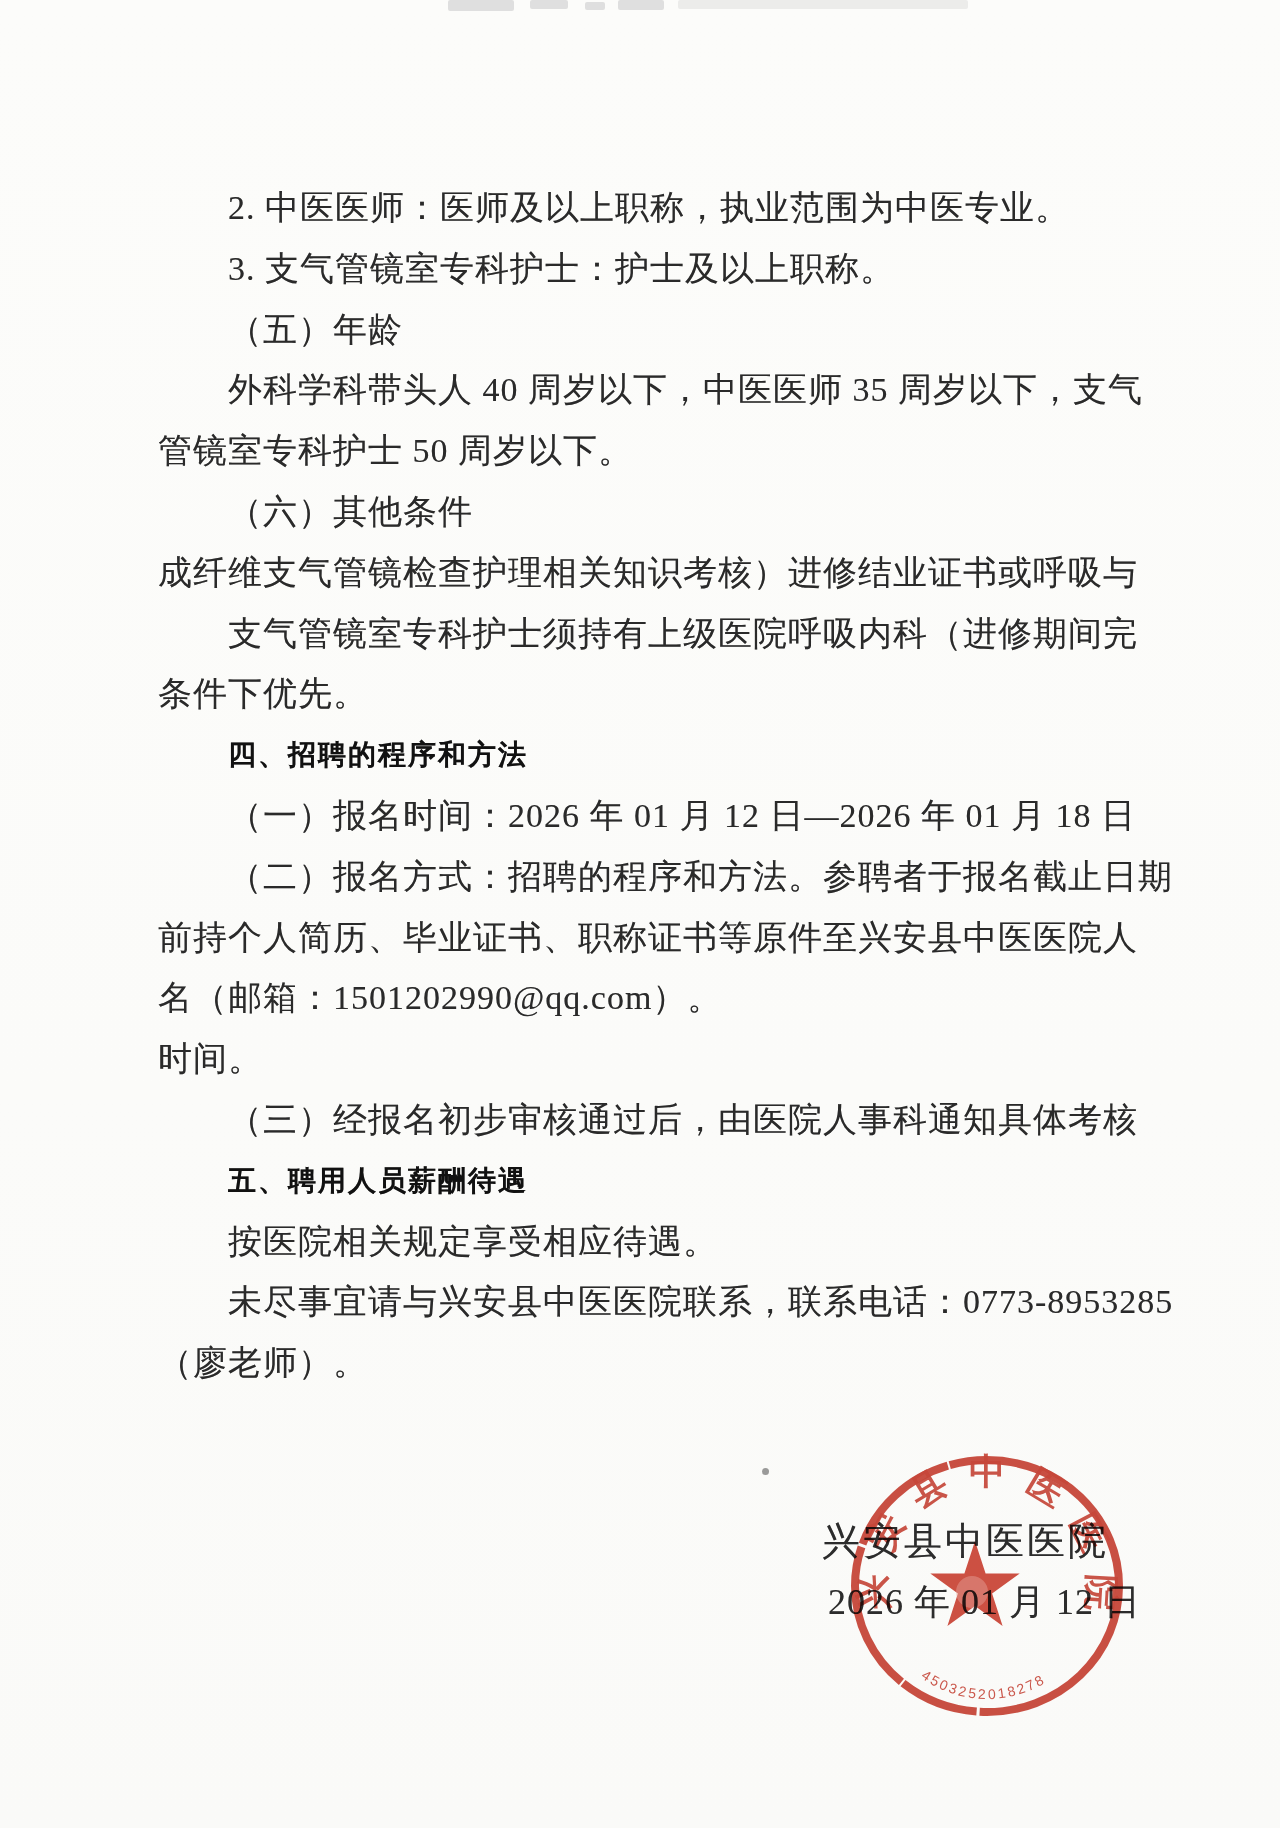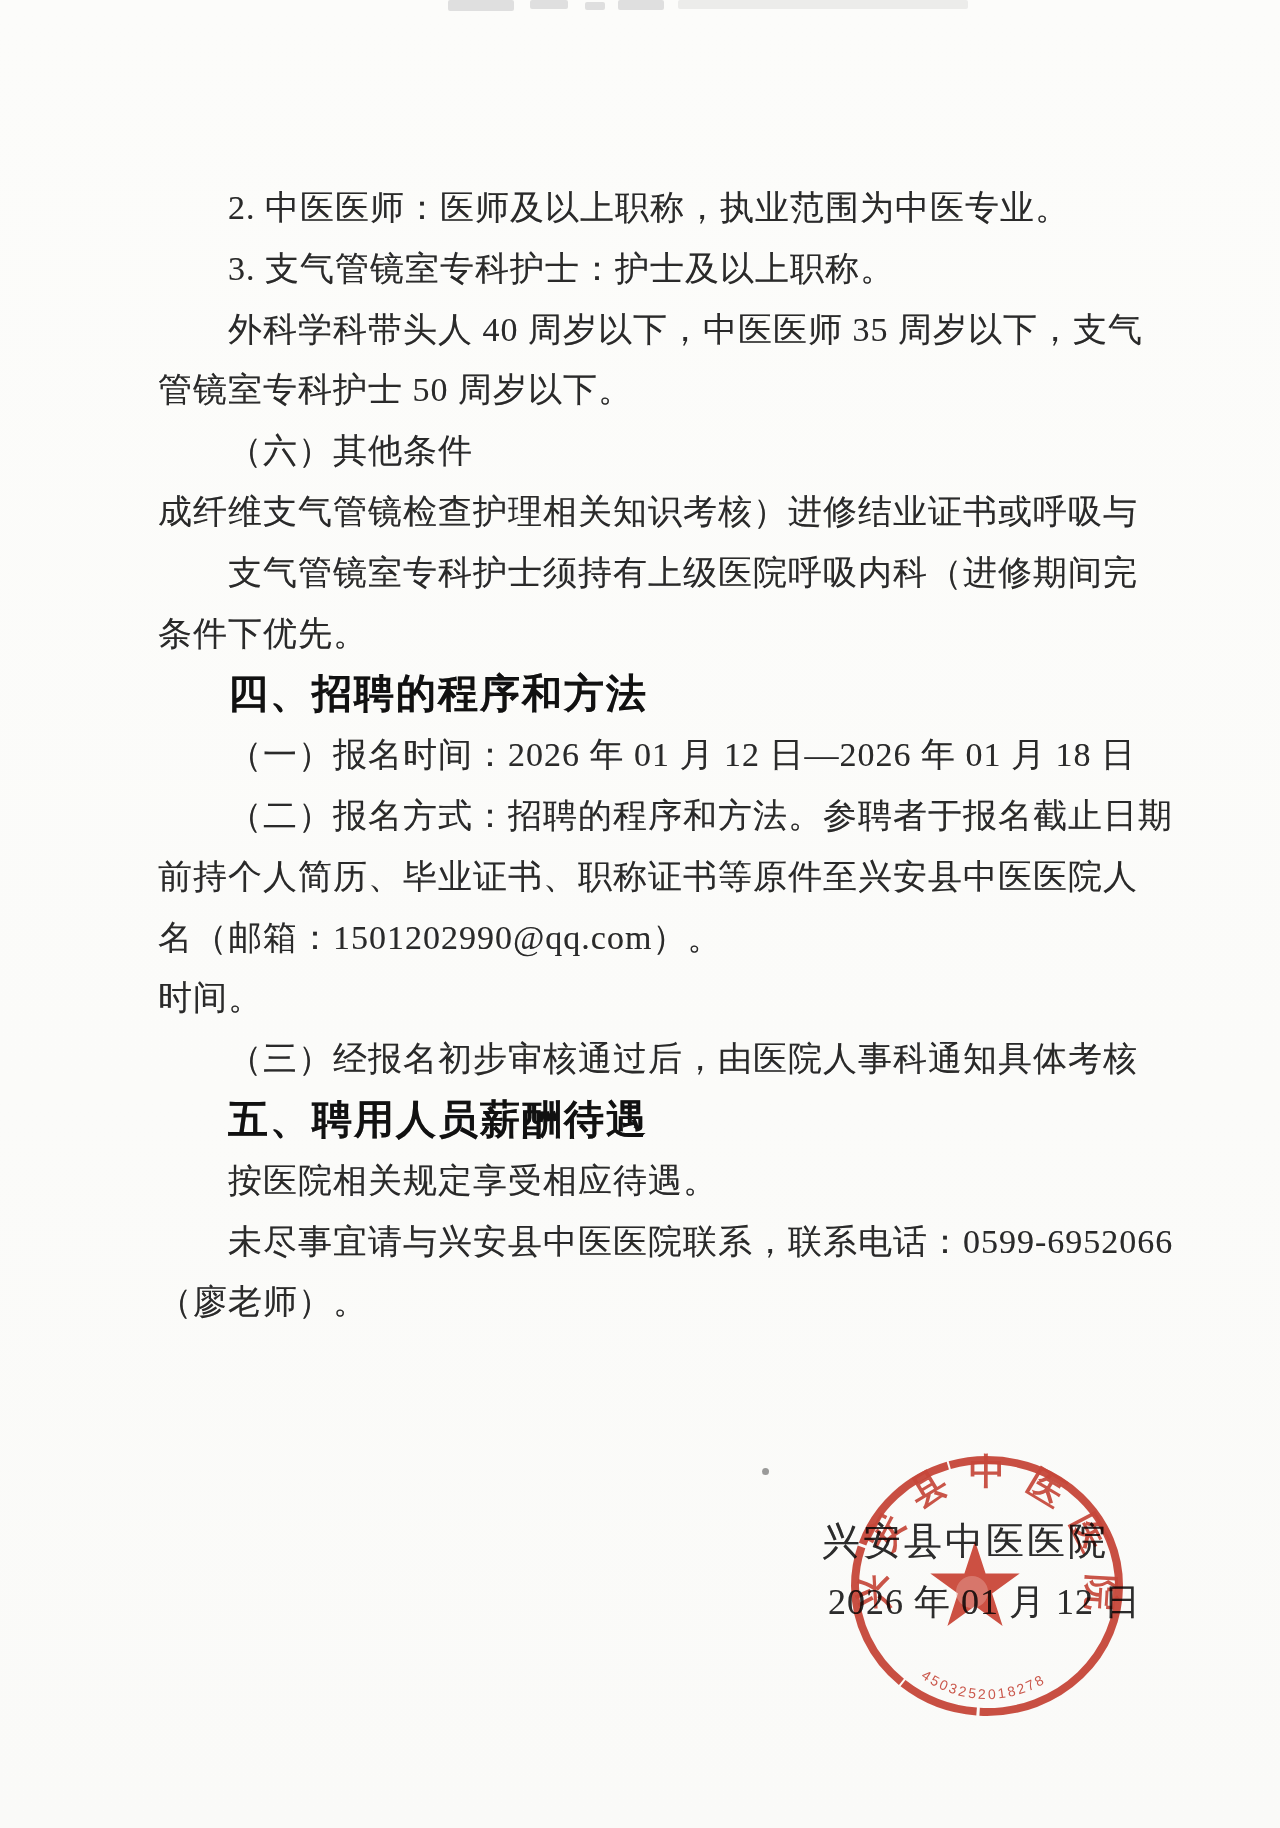--- a/index.html
+++ b/index.html
@@ -15,22 +15,22 @@
   .artifact.light{background:#e6e6e4;opacity:.7;}
   
   #doc-lines{position:absolute;left:158px;top:178px;width:1010px;}
   .line{
     height:60.8px;line-height:60.8px;font-size:34px;letter-spacing:1px;
     color:#2a2a2a;white-space:nowrap;
     text-shadow:0 0 .6px rgba(40,40,40,.35);
   }
   .line.ind{padding-left:70px;}
   .line.h{
-    font-family:Liberation Serif, serif;
-    font-weight:700;color:#111;font-size:40px;letter-spacing:2px;
+    font-family:Liberation Sans, sans-serif;
+    font-weight:700;color:#111;font-size:28px;letter-spacing:2px;
     text-shadow:0 0 .4px rgba(0,0,0,.5);
   }
   
   .sig{
     position:absolute;white-space:nowrap;color:#2c2c2c;
     text-shadow:0 0 .6px rgba(40,40,40,.35);
   }
   #sig-org{left:822px;top:1516px;font-size:38px;letter-spacing:3px;}
   #sig-date{left:828px;top:1578px;font-size:36px;letter-spacing:1px;}
   
@@ -56,36 +56,37 @@
 
   <div class="artifact" style="left:448px;top:0;width:66px;height:11px;"></div>
   <div class="artifact" style="left:530px;top:0;width:38px;height:9px;"></div>
   <div class="artifact" style="left:585px;top:2px;width:20px;height:8px;"></div>
   <div class="artifact" style="left:618px;top:0;width:46px;height:10px;"></div>
   <div class="artifact light" style="left:678px;top:0;width:290px;height:9px;"></div>
 
   <div id="doc-lines">
       <div class="line ind">2. 中医医师：医师及以上职称，执业范围为中医专业。</div>
       <div class="line ind">3. 支气管镜室专科护士：护士及以上职称。</div>
+      <div class="line ind">（五）年龄</div>
       <div class="line ind">外科学科带头人 40 周岁以下，中医医师 35 周岁以下，支气</div>
       <div class="line">管镜室专科护士 50 周岁以下。</div>
       <div class="line ind">（六）其他条件</div>
       <div class="line">成纤维支气管镜检查护理相关知识考核）进修结业证书或呼吸与</div>
       <div class="line ind">支气管镜室专科护士须持有上级医院呼吸内科（进修期间完</div>
       <div class="line">条件下优先。</div>
       <div class="line ind h">四、招聘的程序和方法</div>
       <div class="line ind">（一）报名时间：2026 年 01 月 12 日—2026 年 01 月 18 日</div>
       <div class="line ind">（二）报名方式：招聘的程序和方法。参聘者于报名截止日期</div>
       <div class="line">前持个人简历、毕业证书、职称证书等原件至兴安县中医医院人</div>
       <div class="line">名（邮箱：1501202990@qq.com）。</div>
       <div class="line">时间。</div>
       <div class="line ind">（三）经报名初步审核通过后，由医院人事科通知具体考核</div>
       <div class="line ind h">五、聘用人员薪酬待遇</div>
       <div class="line ind">按医院相关规定享受相应待遇。</div>
-      <div class="line ind">未尽事宜请与兴安县中医医院联系，联系电话：0599-6952066</div>
+      <div class="line ind">未尽事宜请与兴安县中医医院联系，联系电话：0773-8953285</div>
       <div class="line">（廖老师）。</div>
     </div>
 
   <div id="dot-artifact"></div>
 
   <div class="sig" id="sig-org">兴安县中医医院</div>
   <div class="sig" id="sig-date">2026 年 01 月 12 日</div>
 
   <svg id="seal" viewBox="0 0 284 268">
     <ellipse cx="142" cy="134" rx="132" ry="126" fill="none" stroke="#c5392b" stroke-width="8" stroke-dasharray="210 3 80 2 150 3 120 2 260 3" opacity="0.95"></ellipse>

